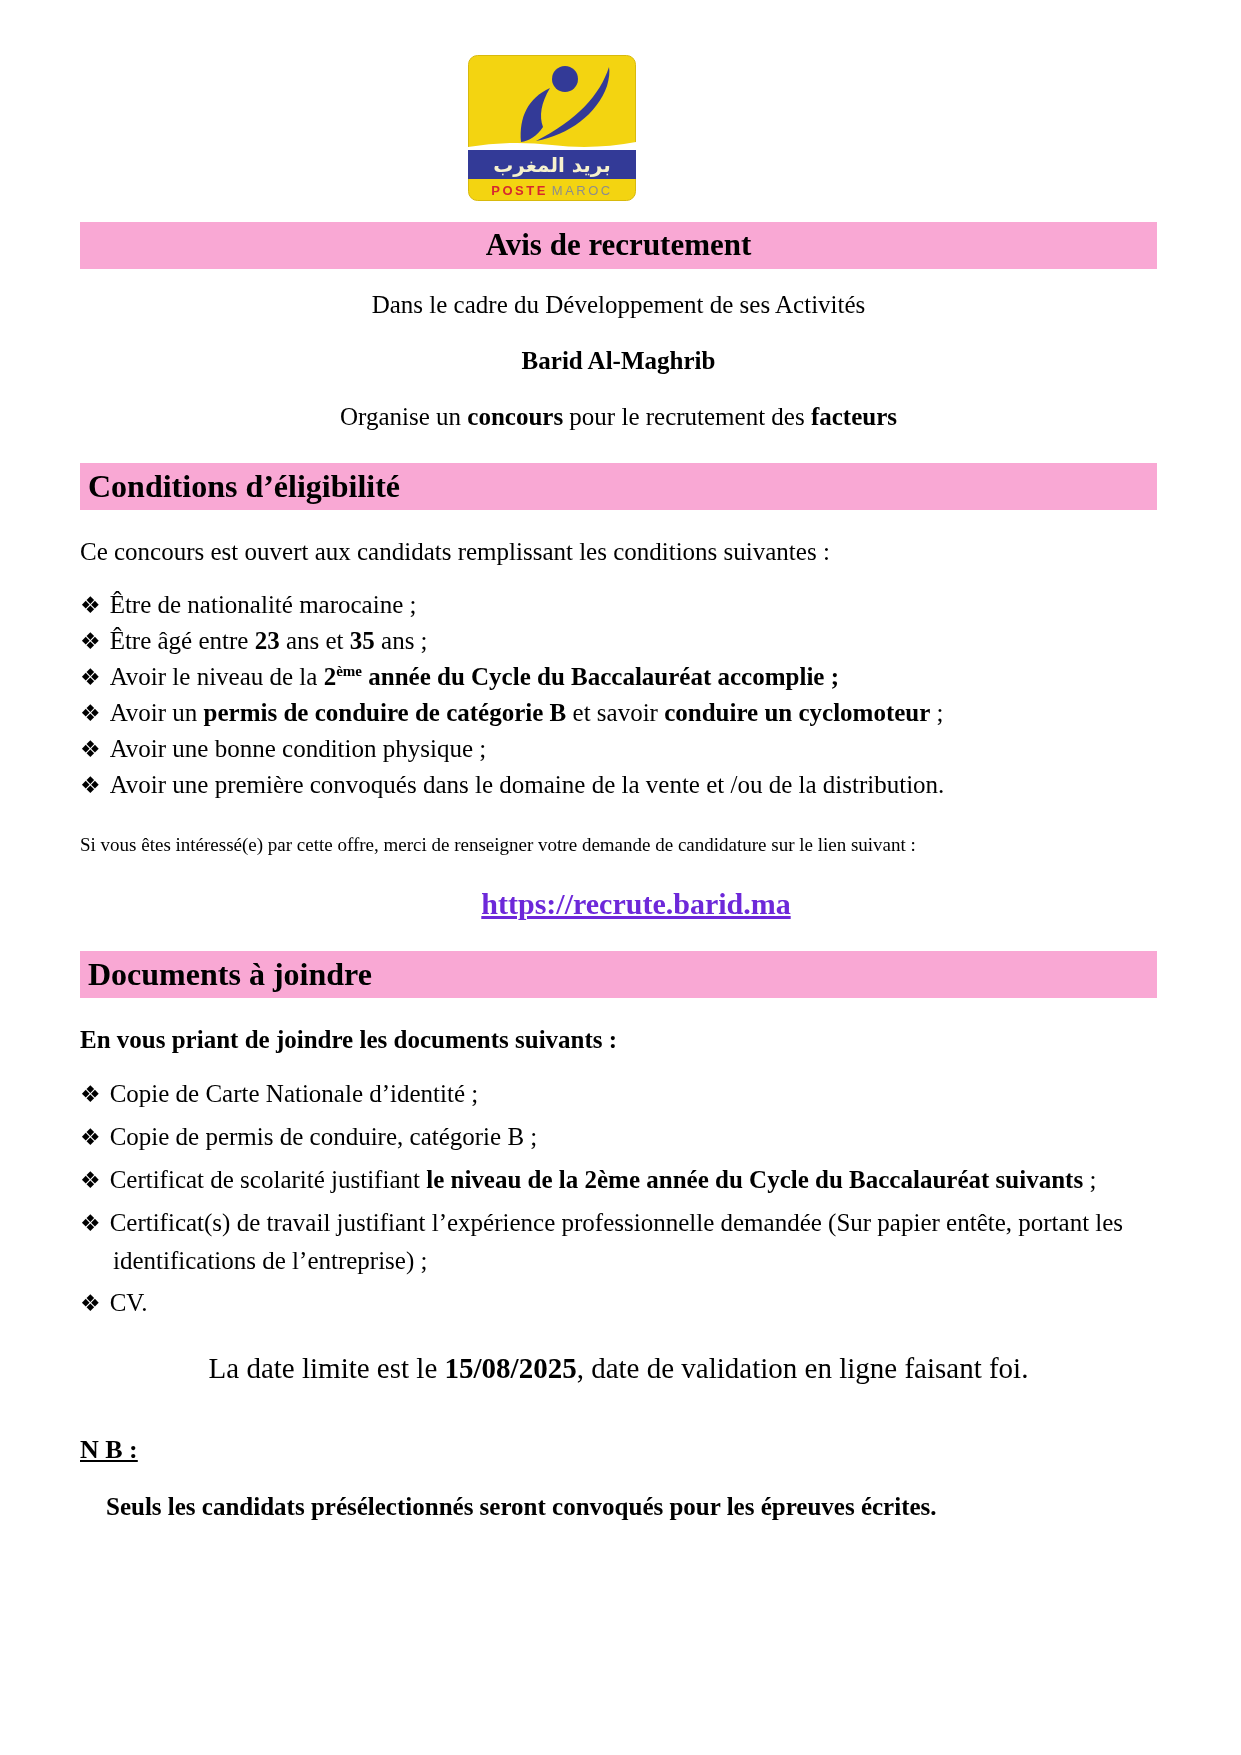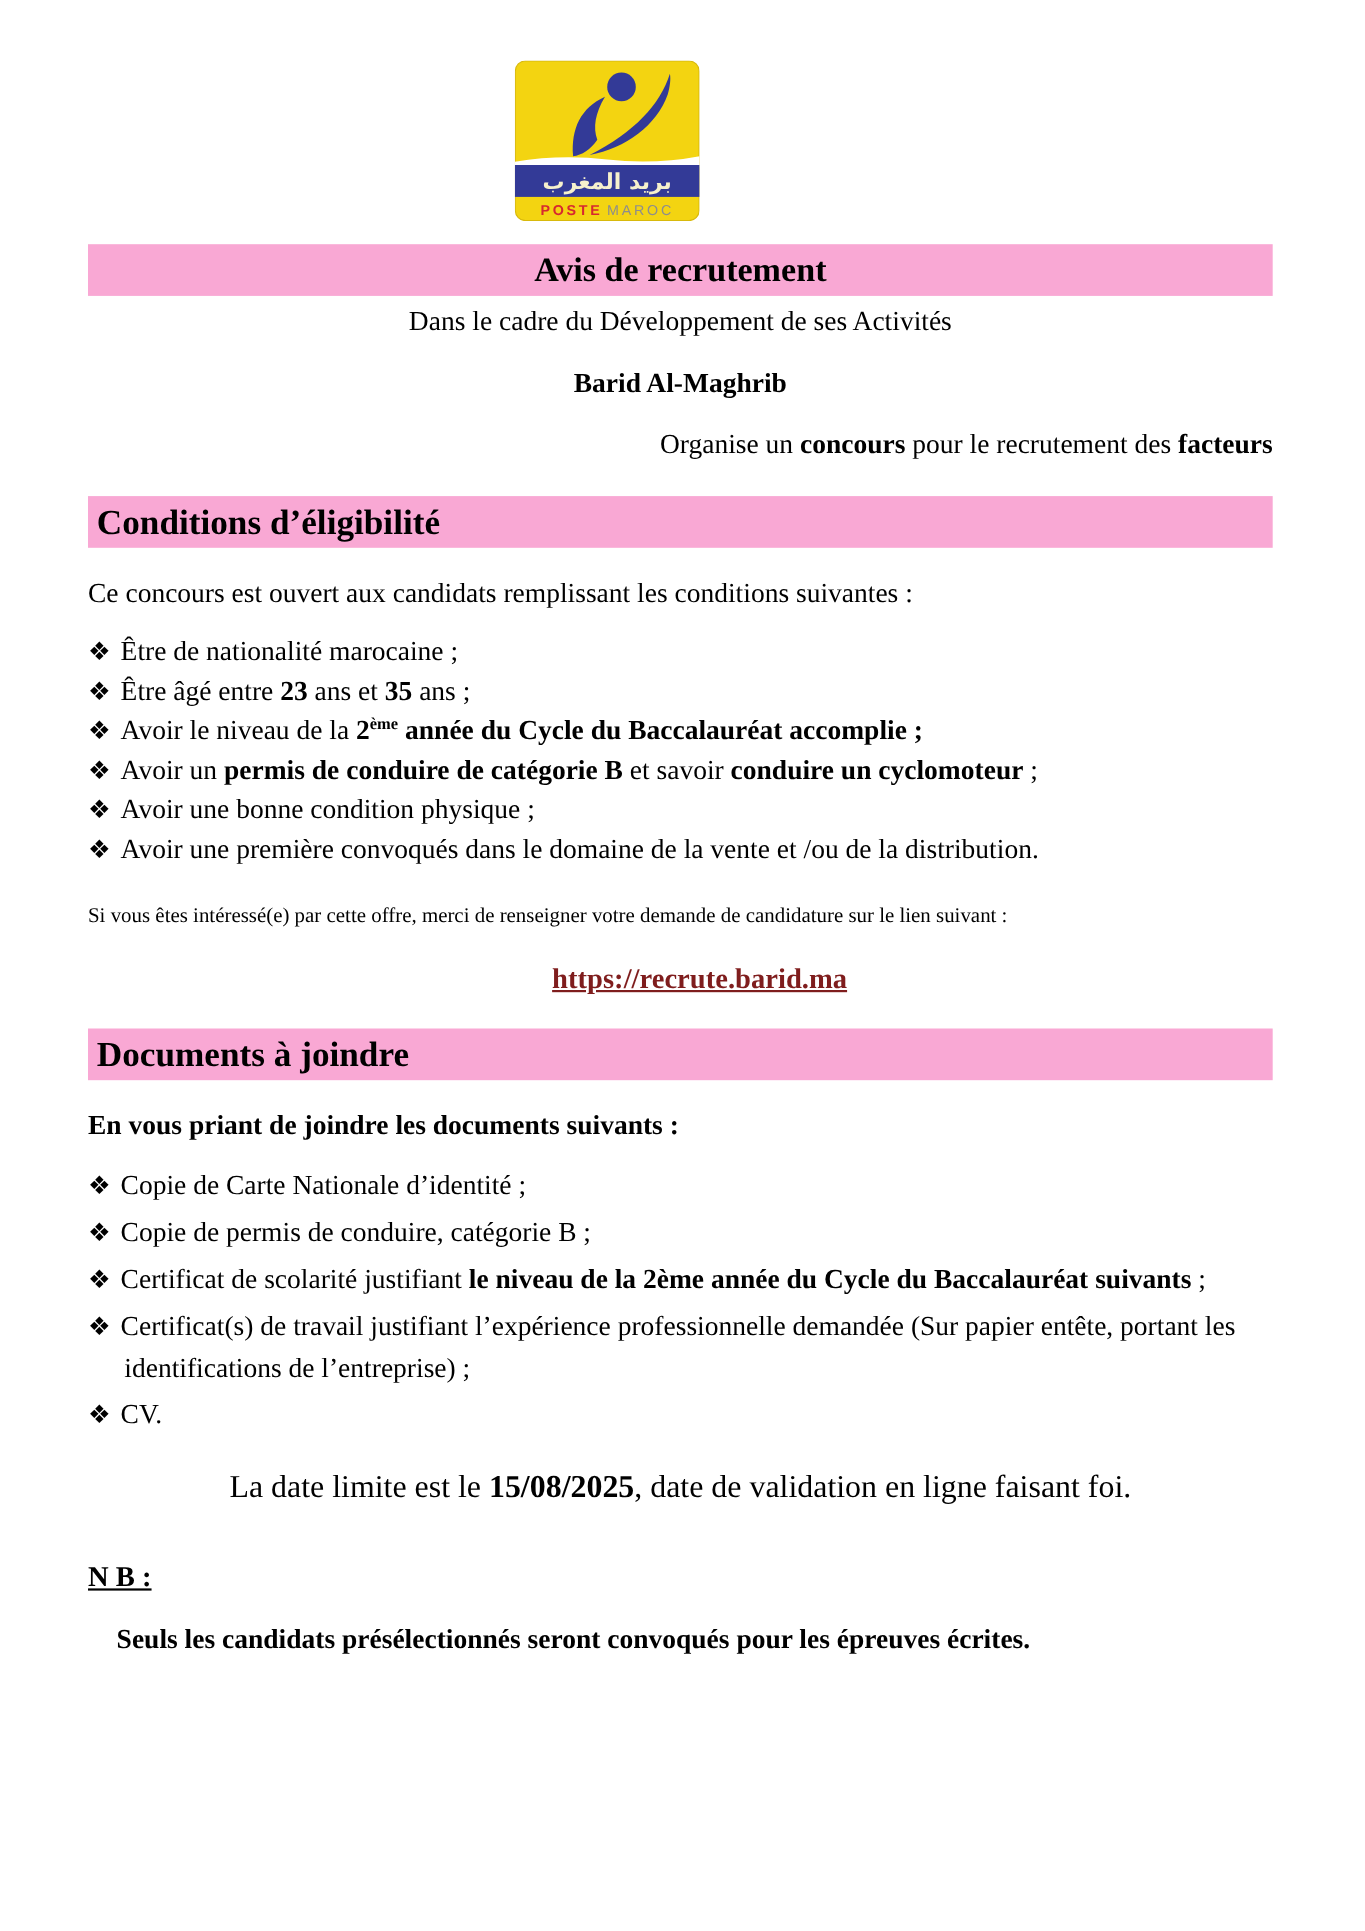--- a/index.html
+++ b/index.html
@@ -40,23 +40,23 @@
     font-size: 31px;
   }
   .band.left {
     font-size: 32px;
   }
   
   .center-line {
     text-align: center;
     font-size: 25px;
   }
-  .subtitle   { margin-top: 10px; }
+  .subtitle   { margin-top: 22px; }
   .company    { margin-top: 28px; font-weight: bold; }
-  .organise   { margin-top: 28px; text-align: right; }
+  .organise   { margin-top: 28px; }
   .band-conditions { margin-top: 32px; }
   
   .lead {
     margin-top: 25px;
     font-size: 25px;
     line-height: 34px;
   }
   .lead.bold { font-weight: bold; }
   ul.diamond-list {
     list-style: none;
@@ -79,23 +79,23 @@
   .apply-par {
     margin-top: 24px;
     font-size: 19px;
     line-height: 36px;
   }
   .link-line {
     margin-top: 24px;
     text-align: center;
   }
   .link-line a {
-    color: #7f1d1d;
+    color: #6d28d9;
     font-weight: bold;
-    font-size: 26px;
+    font-size: 30px;
     text-decoration: underline;
     margin-left: 35px;
   }
   .band-documents { margin-top: 30px; }
   .deadline {
     margin-top: 30px;
     text-align: center;
     font-size: 29px;
   }
   .nb-label {

